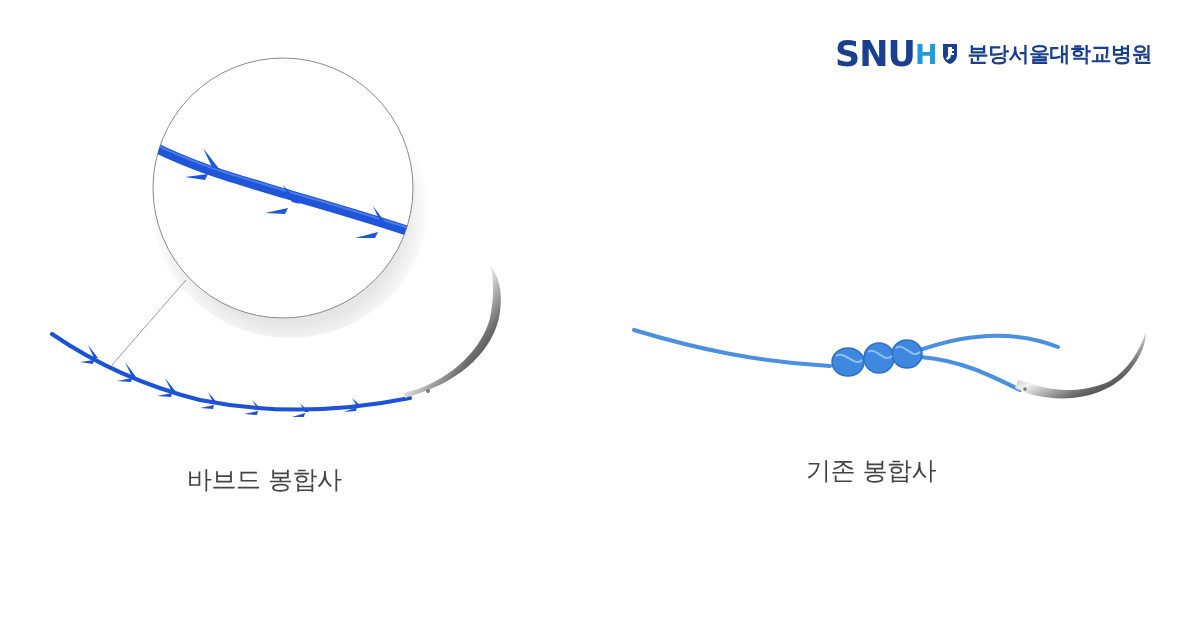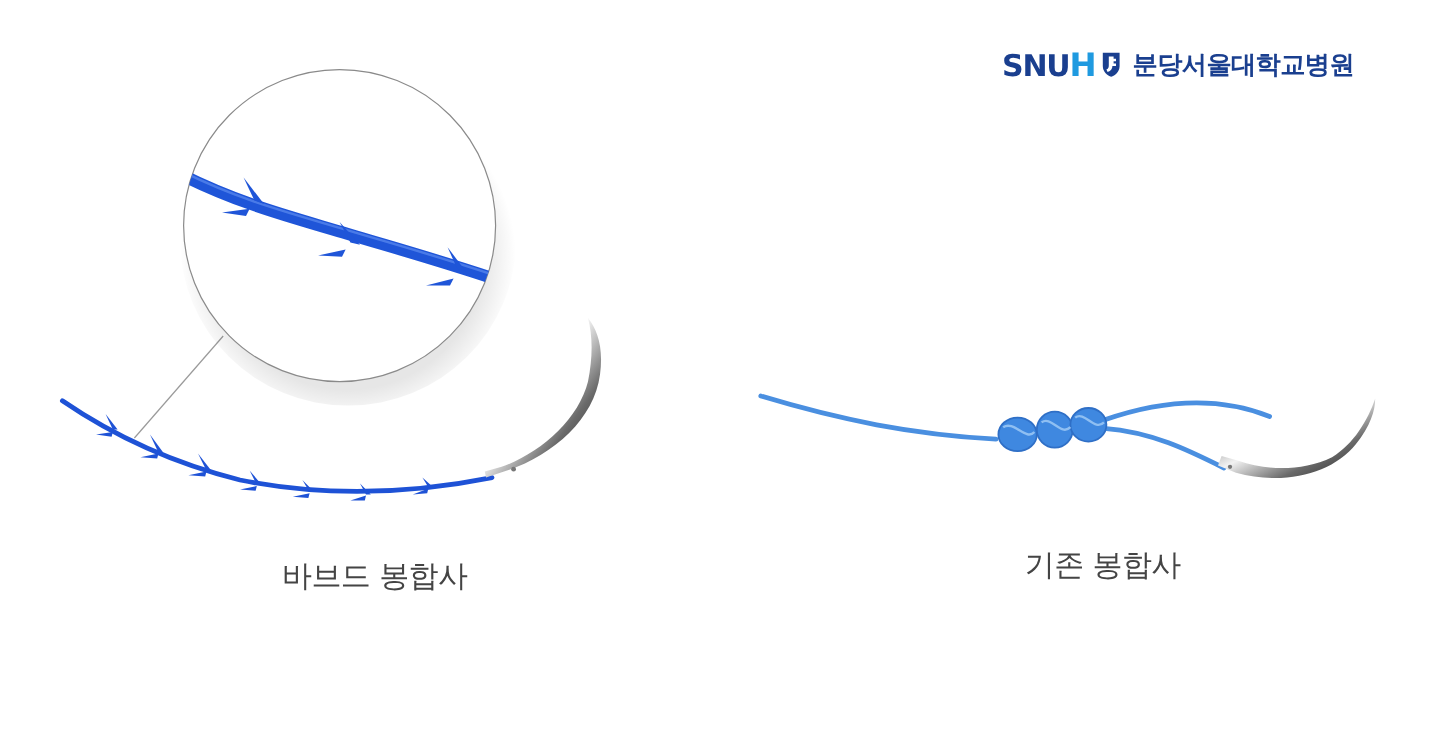--- a/index.html
+++ b/index.html
@@ -1,23 +1,23 @@
 <!DOCTYPE html>
 <html><head>
 <meta charset="utf-8">
 <style>
   html, body { margin: 0; padding: 0; background: #ffffff; }
   body { width: 1200px; height: 625px; position: relative; overflow: hidden; font-family: "Liberation Sans", sans-serif; }
   .logo { position: absolute; left: 835px; top: 34px; display: flex; align-items: center; height: 40px; }
-  .logo-snu { font-family: "DejaVu Sans", sans-serif; font-weight: bold; font-size: 25px; color: #1a3f8f; letter-spacing: -1px; }
+  .logo-snu { font-family: "DejaVu Sans", sans-serif; font-weight: bold; font-size: 35px; color: #1a3f8f; letter-spacing: -1px; }
   .logo-h { font-family: "DejaVu Sans", sans-serif; font-weight: bold; font-size: 27px; color: #1f9ae0; letter-spacing: -1px; }
   .logo-emblem { margin-left: 5px; margin-right: 10px; }
   .logo-ko { font-family: "DejaVu Sans", sans-serif; font-weight: bold; font-size: 21px; color: #1a3f8f; letter-spacing: -0.5px; text-align: right; }
   .illus { position: absolute; left: 0; top: 0; }
-  .caption { position: absolute; font-family: "DejaVu Sans", sans-serif; font-size: 25px; color: #444444; letter-spacing: -0.5px; margin-left: 48px; }
+  .caption { position: absolute; font-family: "DejaVu Sans", sans-serif; font-size: 25px; color: #444444; letter-spacing: -0.5px; }
   .cap-left { left: 187px; top: 463px; }
   .cap-right { left: 806px; top: 454px; }
 </style>
 </head>
 <body>
 
 <div class="logo">
   <span class="logo-snu">SNU</span>
   <span class="logo-h">H</span>
   <svg class="logo-emblem" width="16" height="22" viewBox="0 0 16 22">

